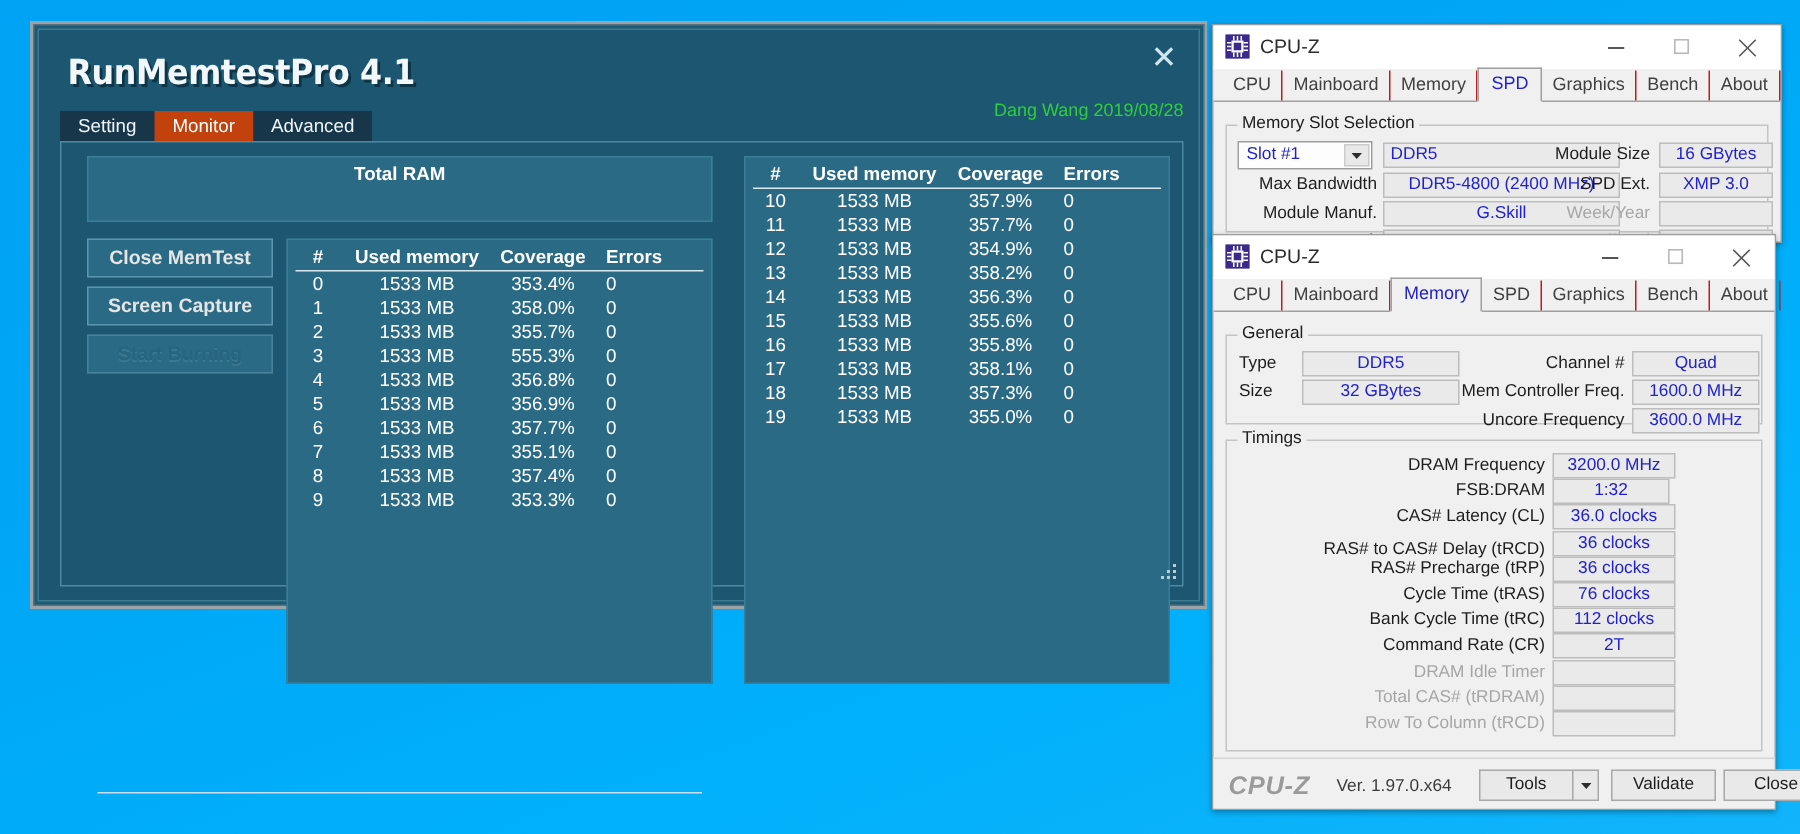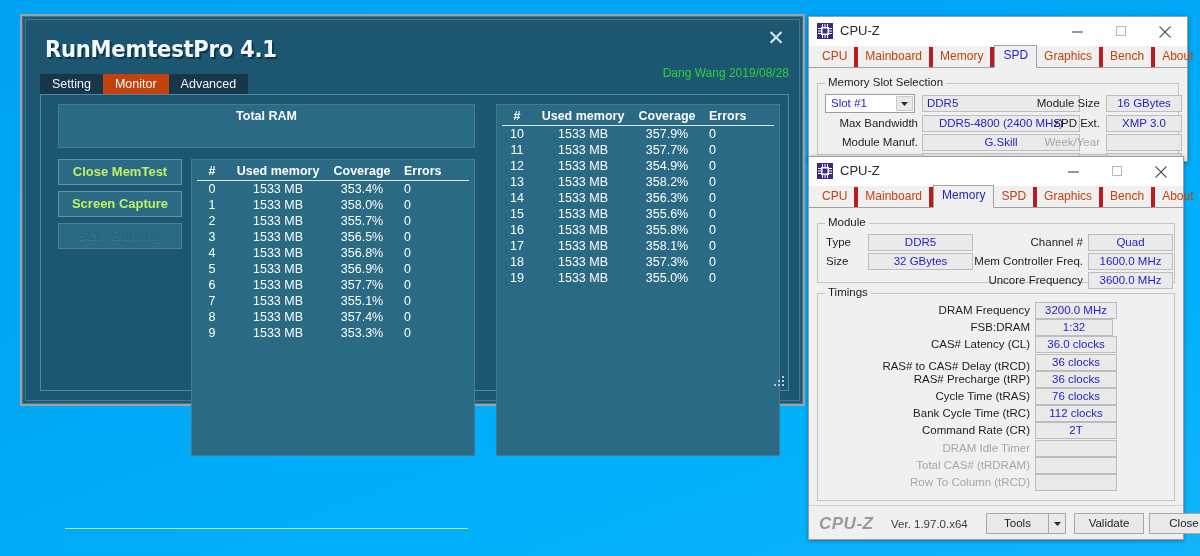--- a/index.html
+++ b/index.html
@@ -70,21 +70,21 @@
   .stats-head > div { font-weight:bold; }
   .stats-sep { height:1px; background:#cddde6; margin:3px 6px 0 6px; }
   .stats-val { padding-top:3px; }
   .sc { flex:0 0 104px; text-align:center; }
 
   
   .btns { position:absolute; left:17px; top:64px; width:124px; }
   .btn {
     display:block; width:124px; height:26px; margin-bottom:6px;
     background:#2a6a85; border:1px solid #5c95ad;
-    color:#bef264; font-weight:bold; font-size:13px;
+    color:#e5e5e5; font-weight:bold; font-size:13px;
     text-align:center; line-height:24px; cursor:pointer;
     font-family:"Liberation Sans", sans-serif;
   }
   .btn.disabled {
     color:#27647f; text-shadow:0 1px 0 #3b7991;
     border-color:#4a8399; cursor:default;
   }
 
   
   .tbl {
@@ -123,22 +123,22 @@
   .tb-btns { position:absolute; right:0; top:0; display:flex; height:29px; }
   .tb-btn { width:44px; height:29px; display:flex; align-items:center; justify-content:center; cursor:pointer; }
   .tb-btn svg { display:block; }
 
   .tabs {
     display:flex; align-items:flex-end; height:22px;
     padding:2px 0 0 6px; background:#f0f0f0;
     border-bottom:1px solid #a0a0a0;
   }
   .tab {
-    font-size:12px; color:#c2410c; padding:2px 7px 3px 7px; cursor:pointer;
-    border-right:4px solid #b91c1c; line-height:15px;
+    font-size:12px; color:#404040; padding:2px 7px 3px 7px; cursor:pointer;
+    border-right:1px solid #b91c1c; line-height:15px;
   }
   .tab.active {
     color:#2222cc; background:#f0f0f0; position:relative; top:1px;
     border:1px solid #a0a0a0; border-bottom:1px solid #f0f0f0;
     padding:2px 8px 4px 8px;
   }
 
   .grp {
     position:absolute; border:1px solid #c4c4c4;
   }
@@ -249,21 +249,21 @@
             </div>
             <div class="trow">
               <div class="c-idx">2</div>
               <div class="c-mem">1533 MB</div>
               <div class="c-cov">355.7%</div>
               <div class="c-err">0</div>
             </div>
             <div class="trow">
               <div class="c-idx">3</div>
               <div class="c-mem">1533 MB</div>
-              <div class="c-cov">356.5%</div>
+              <div class="c-cov">555.3%</div>
               <div class="c-err">0</div>
             </div>
             <div class="trow">
               <div class="c-idx">4</div>
               <div class="c-mem">1533 MB</div>
               <div class="c-cov">356.8%</div>
               <div class="c-err">0</div>
             </div>
             <div class="trow">
               <div class="c-idx">5</div>
@@ -521,21 +521,21 @@
       <div class="tab">CPU</div>
       <div class="tab">Mainboard</div>
       <div class="tab active">Memory</div>
       <div class="tab">SPD</div>
       <div class="tab">Graphics</div>
       <div class="tab">Bench</div>
       <div class="tab">About</div>
     </div>
 
   <div class="grp" style="left:8px; top:66px; right:8px; height:60px;">
-    <span class="grp-lbl">Module</span>
+    <span class="grp-lbl">General</span>
 
     <div class="lab lft" style="left:8px; top:10px; width:40px;">Type</div>
     <div class="fld" style="left:50px; top:10px; width:105px;">DDR5</div>
 
     <div class="lab lft" style="left:8px; top:29px; width:40px;">Size</div>
     <div class="fld" style="left:50px; top:29px; width:105px;">32 GBytes</div>
 
     <div class="lab" style="left:160px; top:10px; width:105px;">Channel #</div>
     <div class="fld" style="left:270px; top:10px; width:85px;">Quad</div>
 

